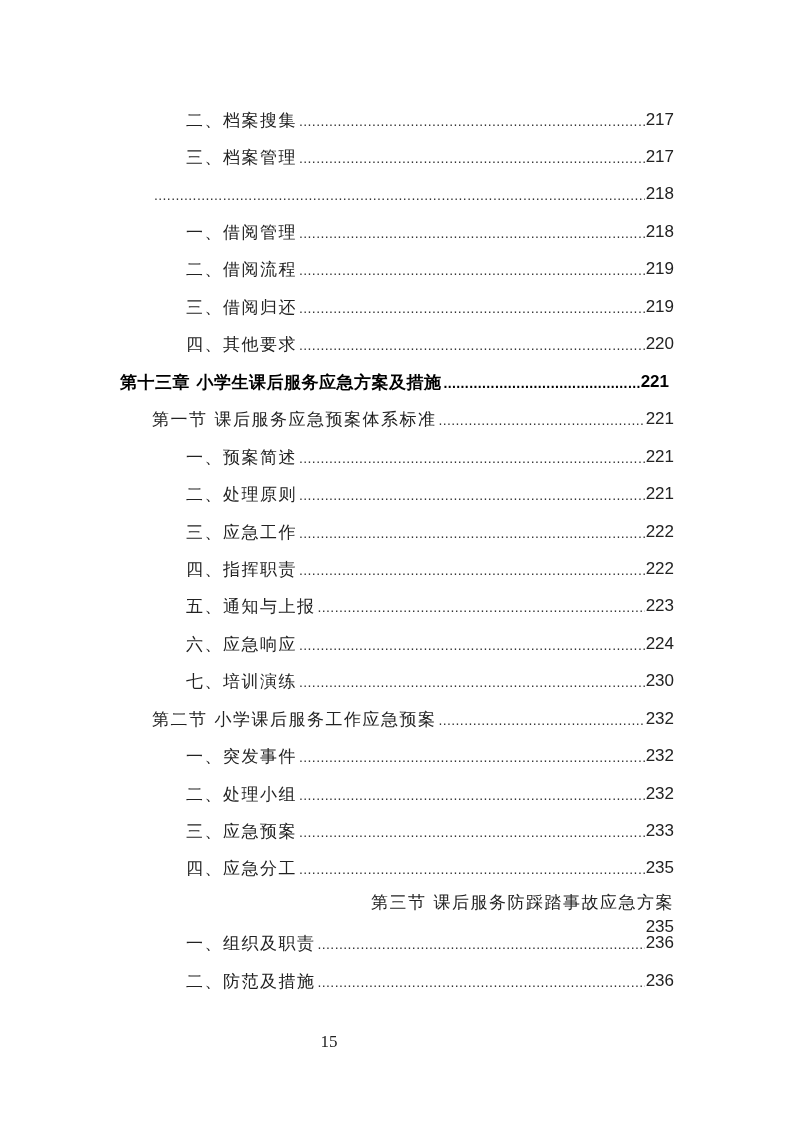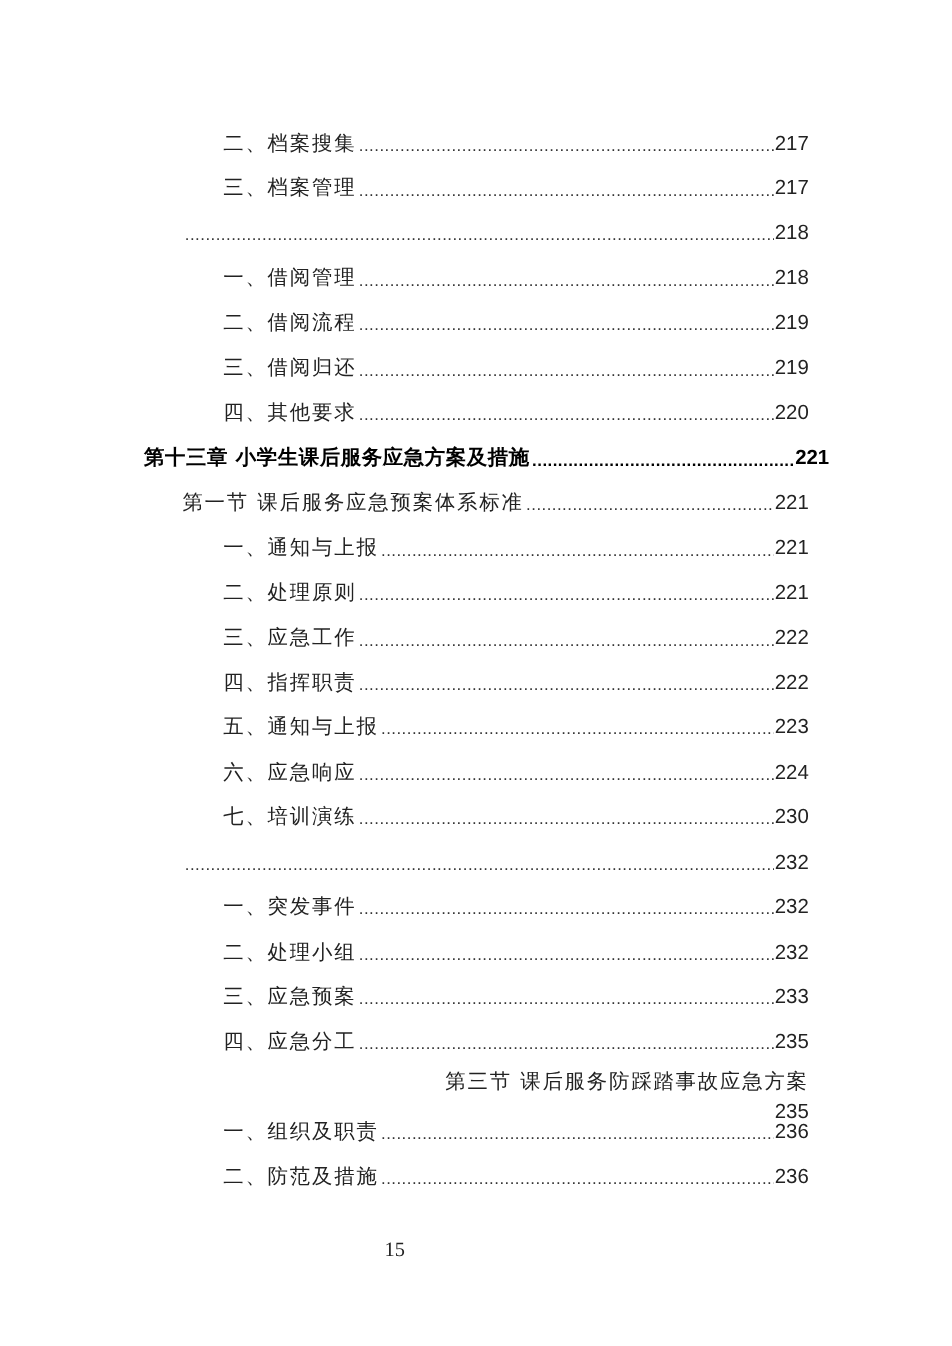--- a/index.html
+++ b/index.html
@@ -108,32 +108,32 @@
   <div class="toc-row lvl-item" style="top:291px;left:186px;right:119px;">
     <span class="label">三、借阅归还</span>
     <span class="leader"></span>
     <span class="page">219</span>
   </div>
   <div class="toc-row lvl-item" style="top:328px;left:186px;right:119px;">
     <span class="label">四、其他要求</span>
     <span class="leader"></span>
     <span class="page">220</span>
   </div>
-  <div class="toc-row lvl-chapter" style="top:366px;left:120px;right:102px;">
+  <div class="toc-row lvl-chapter" style="top:366px;left:120px;right:124px;">
     <span class="label">第十三章  小学生课后服务应急方案及措施</span>
     <span class="leader"></span>
     <span class="page">221</span>
   </div>
   <div class="toc-row lvl-section" style="top:403px;left:152px;right:119px;">
     <span class="label">第一节  课后服务应急预案体系标准</span>
     <span class="leader"></span>
     <span class="page">221</span>
   </div>
   <div class="toc-row lvl-item" style="top:441px;left:186px;right:119px;">
-    <span class="label">一、通知与上报</span>
+    <span class="label">一、预案简述</span>
     <span class="leader"></span>
     <span class="page">221</span>
   </div>
   <div class="toc-row lvl-item" style="top:478px;left:186px;right:119px;">
     <span class="label">二、处理原则</span>
     <span class="leader"></span>
     <span class="page">221</span>
   </div>
   <div class="toc-row lvl-item" style="top:516px;left:186px;right:119px;justify-content:flex-end;">
     <span class="label">三、应急工作</span>
@@ -154,20 +154,21 @@
     <span class="label">六、应急响应</span>
     <span class="leader"></span>
     <span class="page">224</span>
   </div>
   <div class="toc-row lvl-item" style="top:665px;left:186px;right:119px;">
     <span class="label">七、培训演练</span>
     <span class="leader"></span>
     <span class="page">230</span>
   </div>
   <div class="toc-row lvl-section" style="top:703px;left:152px;right:119px;">
+    <span class="label">第二节  小学课后服务工作应急预案</span>
     <span class="leader"></span>
     <span class="page">232</span>
   </div>
   <div class="toc-row lvl-item" style="top:740px;left:186px;right:119px;">
     <span class="label">一、突发事件</span>
     <span class="leader"></span>
     <span class="page">232</span>
   </div>
   <div class="toc-row lvl-item" style="top:778px;left:186px;right:119px;">
     <span class="label">二、处理小组</span>

